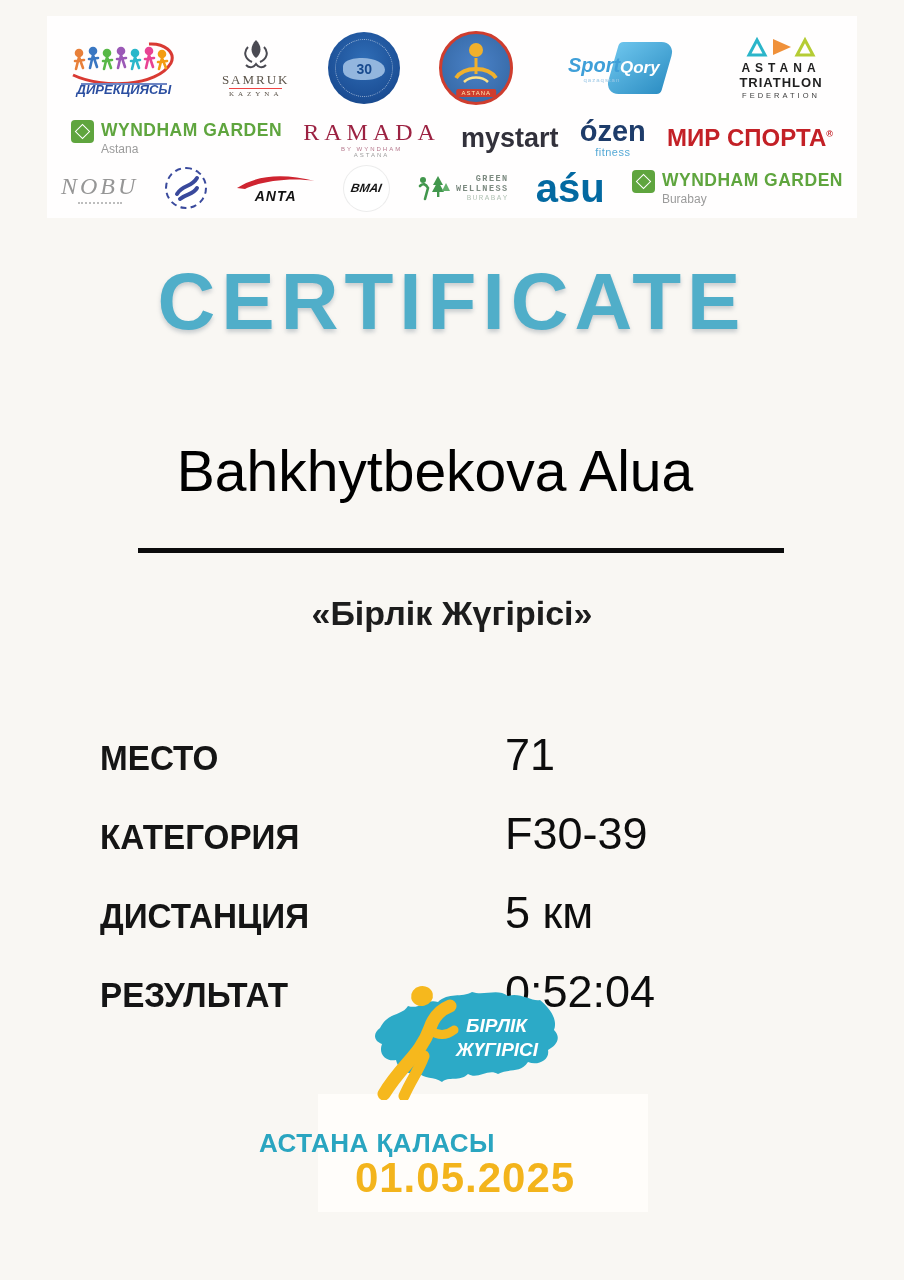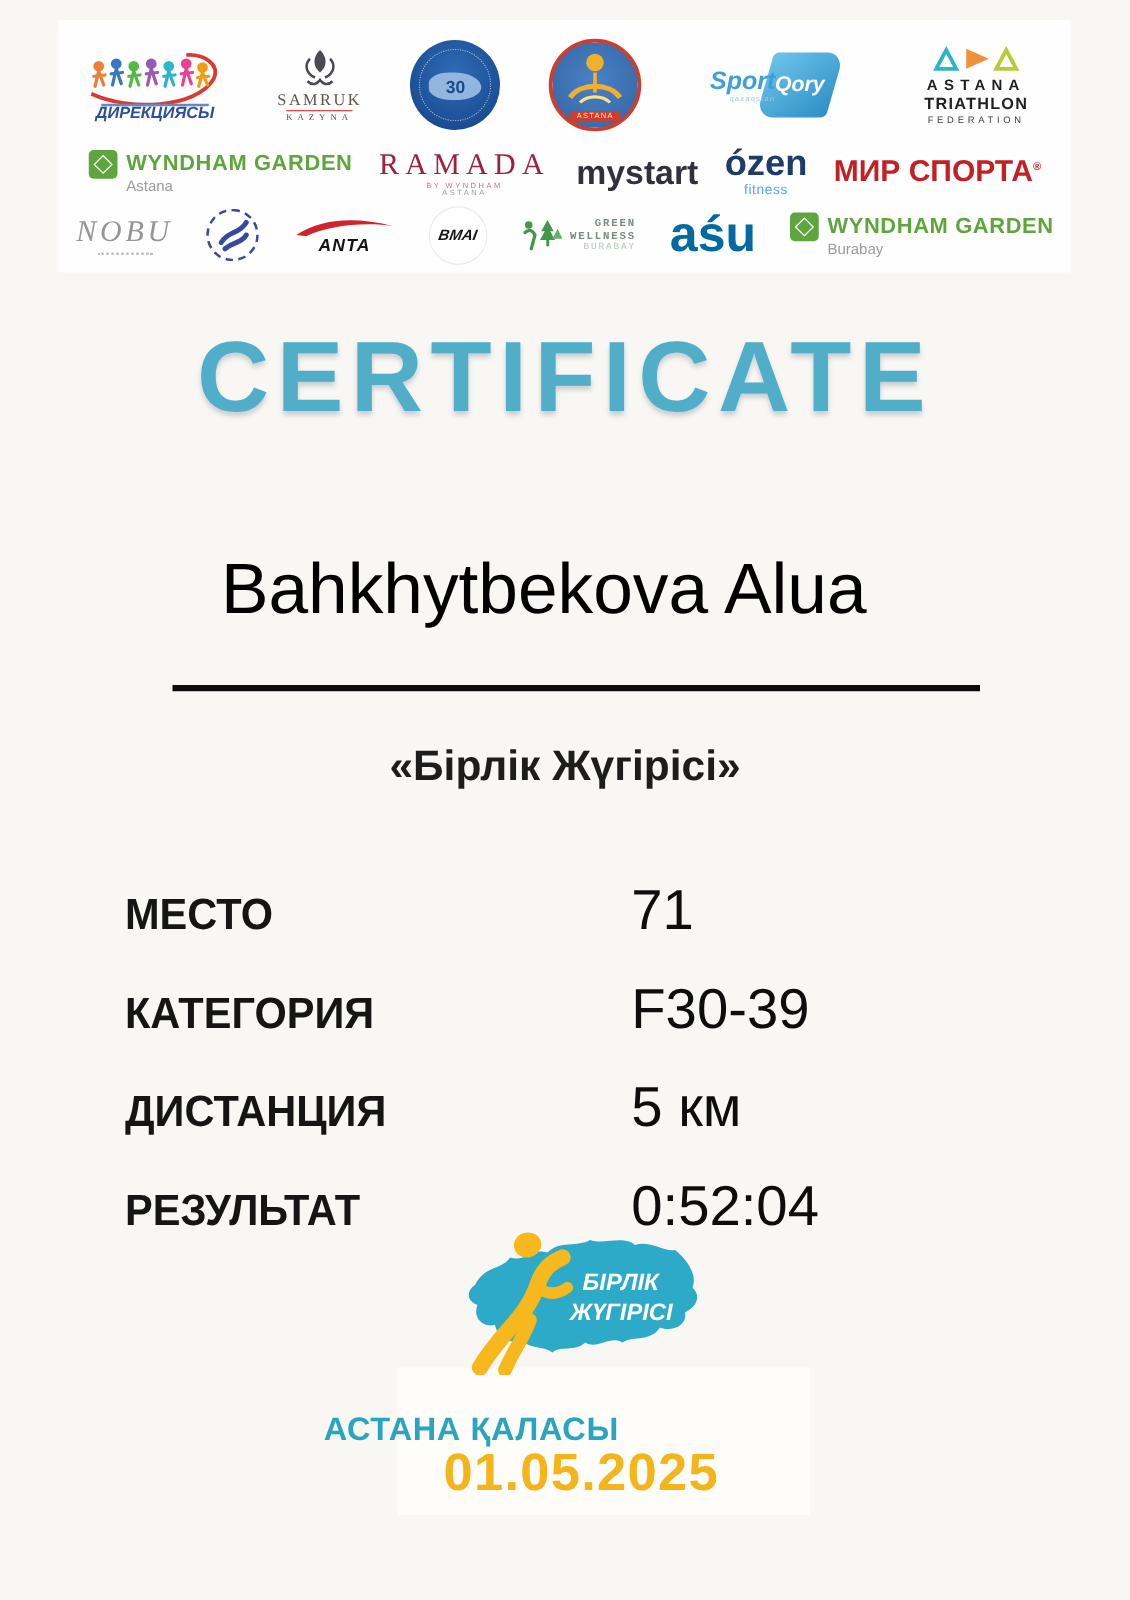--- a/index.html
+++ b/index.html
@@ -99,21 +99,21 @@
     text-align:center; font-size:57px; color:#000; white-space:nowrap;
   }
   .name-underline { position:absolute; left:138px; top:548px; width:646px; height:5px; background:#0c0c0c; }
   .event {
     position:absolute; top:594px; left:0; width:904px; text-align:center;
     font-size:34px; font-weight:bold; color:#1d1d1d;
   }
   .fields { position:absolute; left:100px; top:702px; width:704px; }
   .frow { display:flex; align-items:baseline; height:79px; }
   .flabel { width:405px; font-size:35px; font-weight:bold; color:#151515; transform:scaleX(0.95); transform-origin:left; white-space:nowrap; }
-  .fvalue { font-size:45px; color:#0d0d0d; white-space:nowrap; }
+  .fvalue { font-size:45px; color:#0d0d0d; white-space:nowrap;margin-top:27px; }
 
   
   .footer-band { position:absolute; left:318px; top:1094px; width:330px; height:118px; background:#fffdfa; }
   .kz-logo { position:absolute; left:348px; top:980px; width:220px; height:120px; }
   .city {
     position:absolute; top:1128px; left:0; width:740px; box-sizing:border-box; padding-left:14px;
     text-align:center; font-size:26px; font-weight:bold; color:#2aa5c0; letter-spacing:0.5px;
   }
   .date {
     position:absolute; top:1154px; left:0; width:904px; box-sizing:border-box; padding-left:26px;

